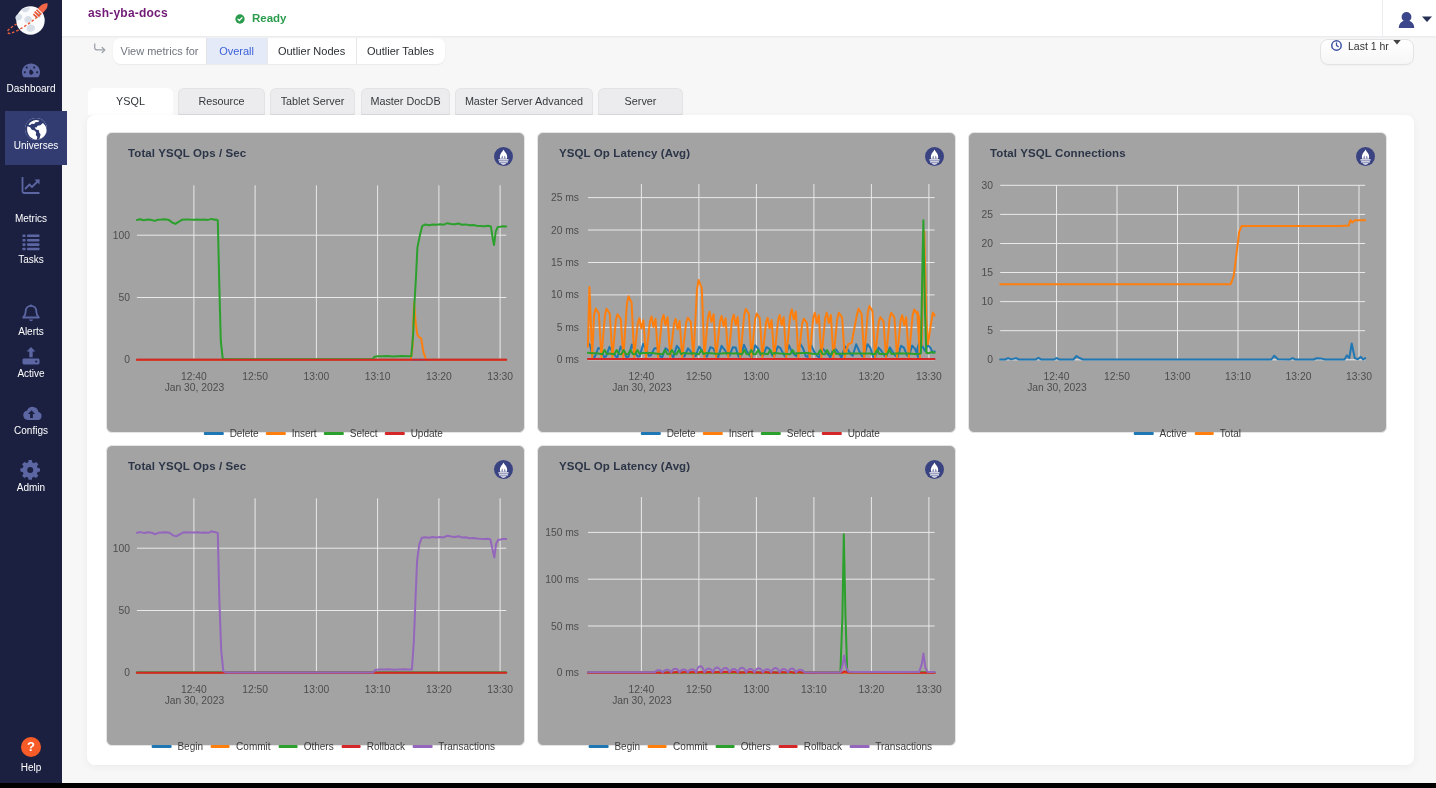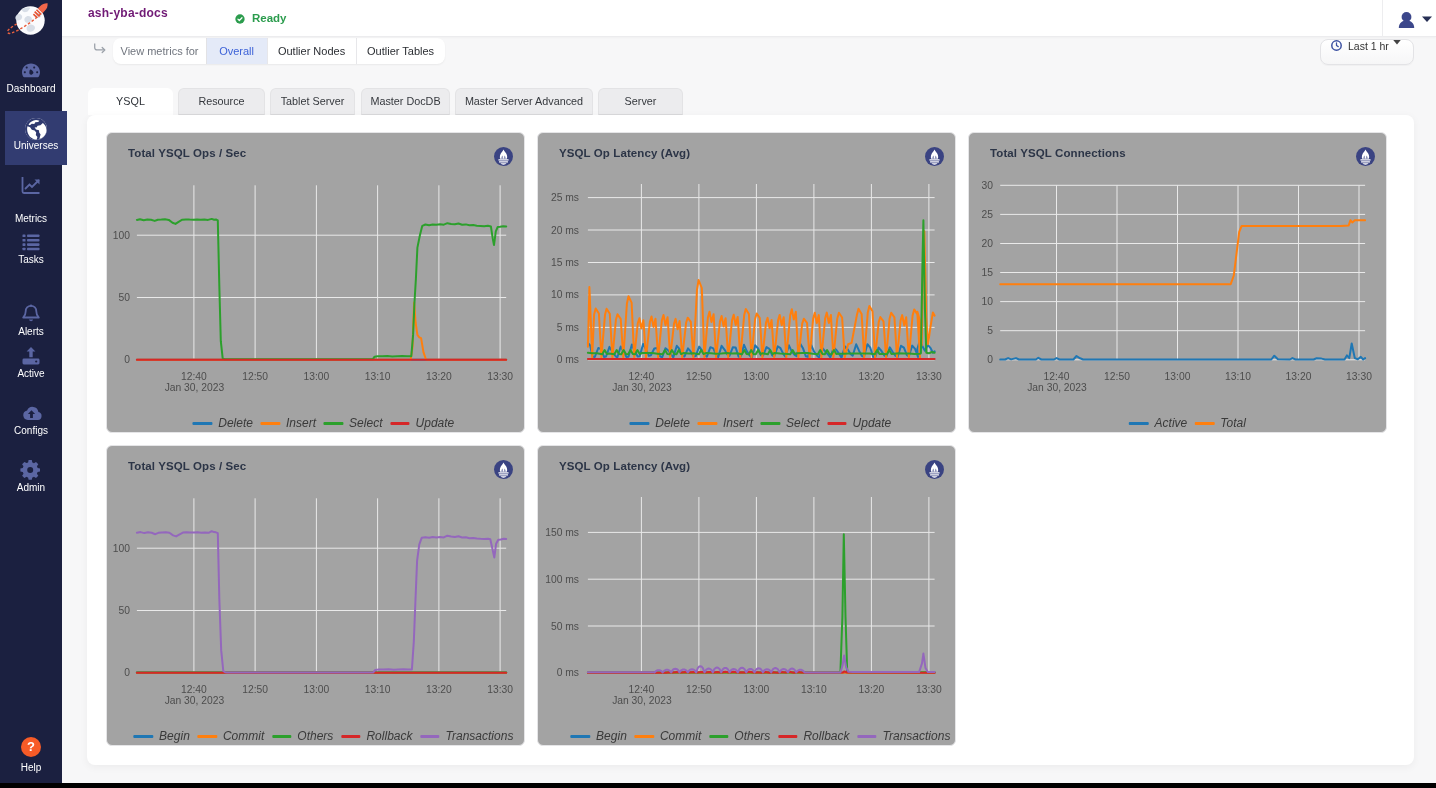--- a/index.html
+++ b/index.html
@@ -14,22 +14,22 @@
 #title { position:absolute; left:26px; top:6px; font-size:12px; font-weight:700; color:#701a75; letter-spacing:.2px; }
 #ready { position:absolute; left:186px; top:12px; color:#2b9c4d; font-weight:700; font-size:11.5px; }
 #tb-divider { position:absolute; left:1320px; top:0; width:1px; height:37px; background:#ededef; }
 #userbox { position:absolute; left:1334px; top:12px; }
 #panel { position:absolute; left:87px; top:115px; width:1326.5px; height:649.5px; background:#fff;
   border-radius:8px; box-shadow:0 2px 8px rgba(0,0,0,.05); }
 .card { position:absolute; width:419px; height:301px; background:#a3a3a3; border:1px solid #e5e5e7; border-radius:6px;padding-left:17px; }
 .ctitle { position:absolute; left:21.5px; top:14px; font-size:11.5px; font-weight:600; color:#2c3547; letter-spacing:.1px; }
 .prom { position:absolute; right:11px; top:14px; }
 .plot { position:absolute; left:0; top:0; width:419px; height:270px; }
-.legend { position:absolute; top:282px; transform:translateX(-50%); white-space:nowrap;
-  font-size:12px; color:#3a3a3a; line-height:13px;font-style:italic; }
+.legend { position:absolute; top:292px; transform:translateX(-50%); white-space:nowrap;
+  font-size:10px; color:#3a3a3a; line-height:13px; }
 .li { display:inline-flex; align-items:center; margin:0 3.8px; }
 .lsw { display:inline-block; width:19.5px; height:2.5px; border-radius:1px; margin-right:6px; }
 .seg { position:absolute; left:112.5px; top:38px; height:25.5px; background:#fff; border-radius:8px;
   box-shadow:0 1px 2px rgba(0,0,0,.06); display:flex; align-items:stretch; overflow:hidden; font-size:11px; }
 .seg > div { display:flex; align-items:center;text-align:right; }
 .tabs { position:absolute; top:88px; left:88px; }
 .tab { position:absolute; top:0; height:27px; background:#ececee; border:1px solid #e3e3e5; border-bottom:1px solid #d9d9db; border-radius:6px 6px 0 0;
   font-size:10.8px; color:#35383d; text-align:center; line-height:25px; white-space:nowrap; }
 .tab.active { border:none; line-height:27px; }
 .tab.active { background:#fff; color:#2e3238; }

